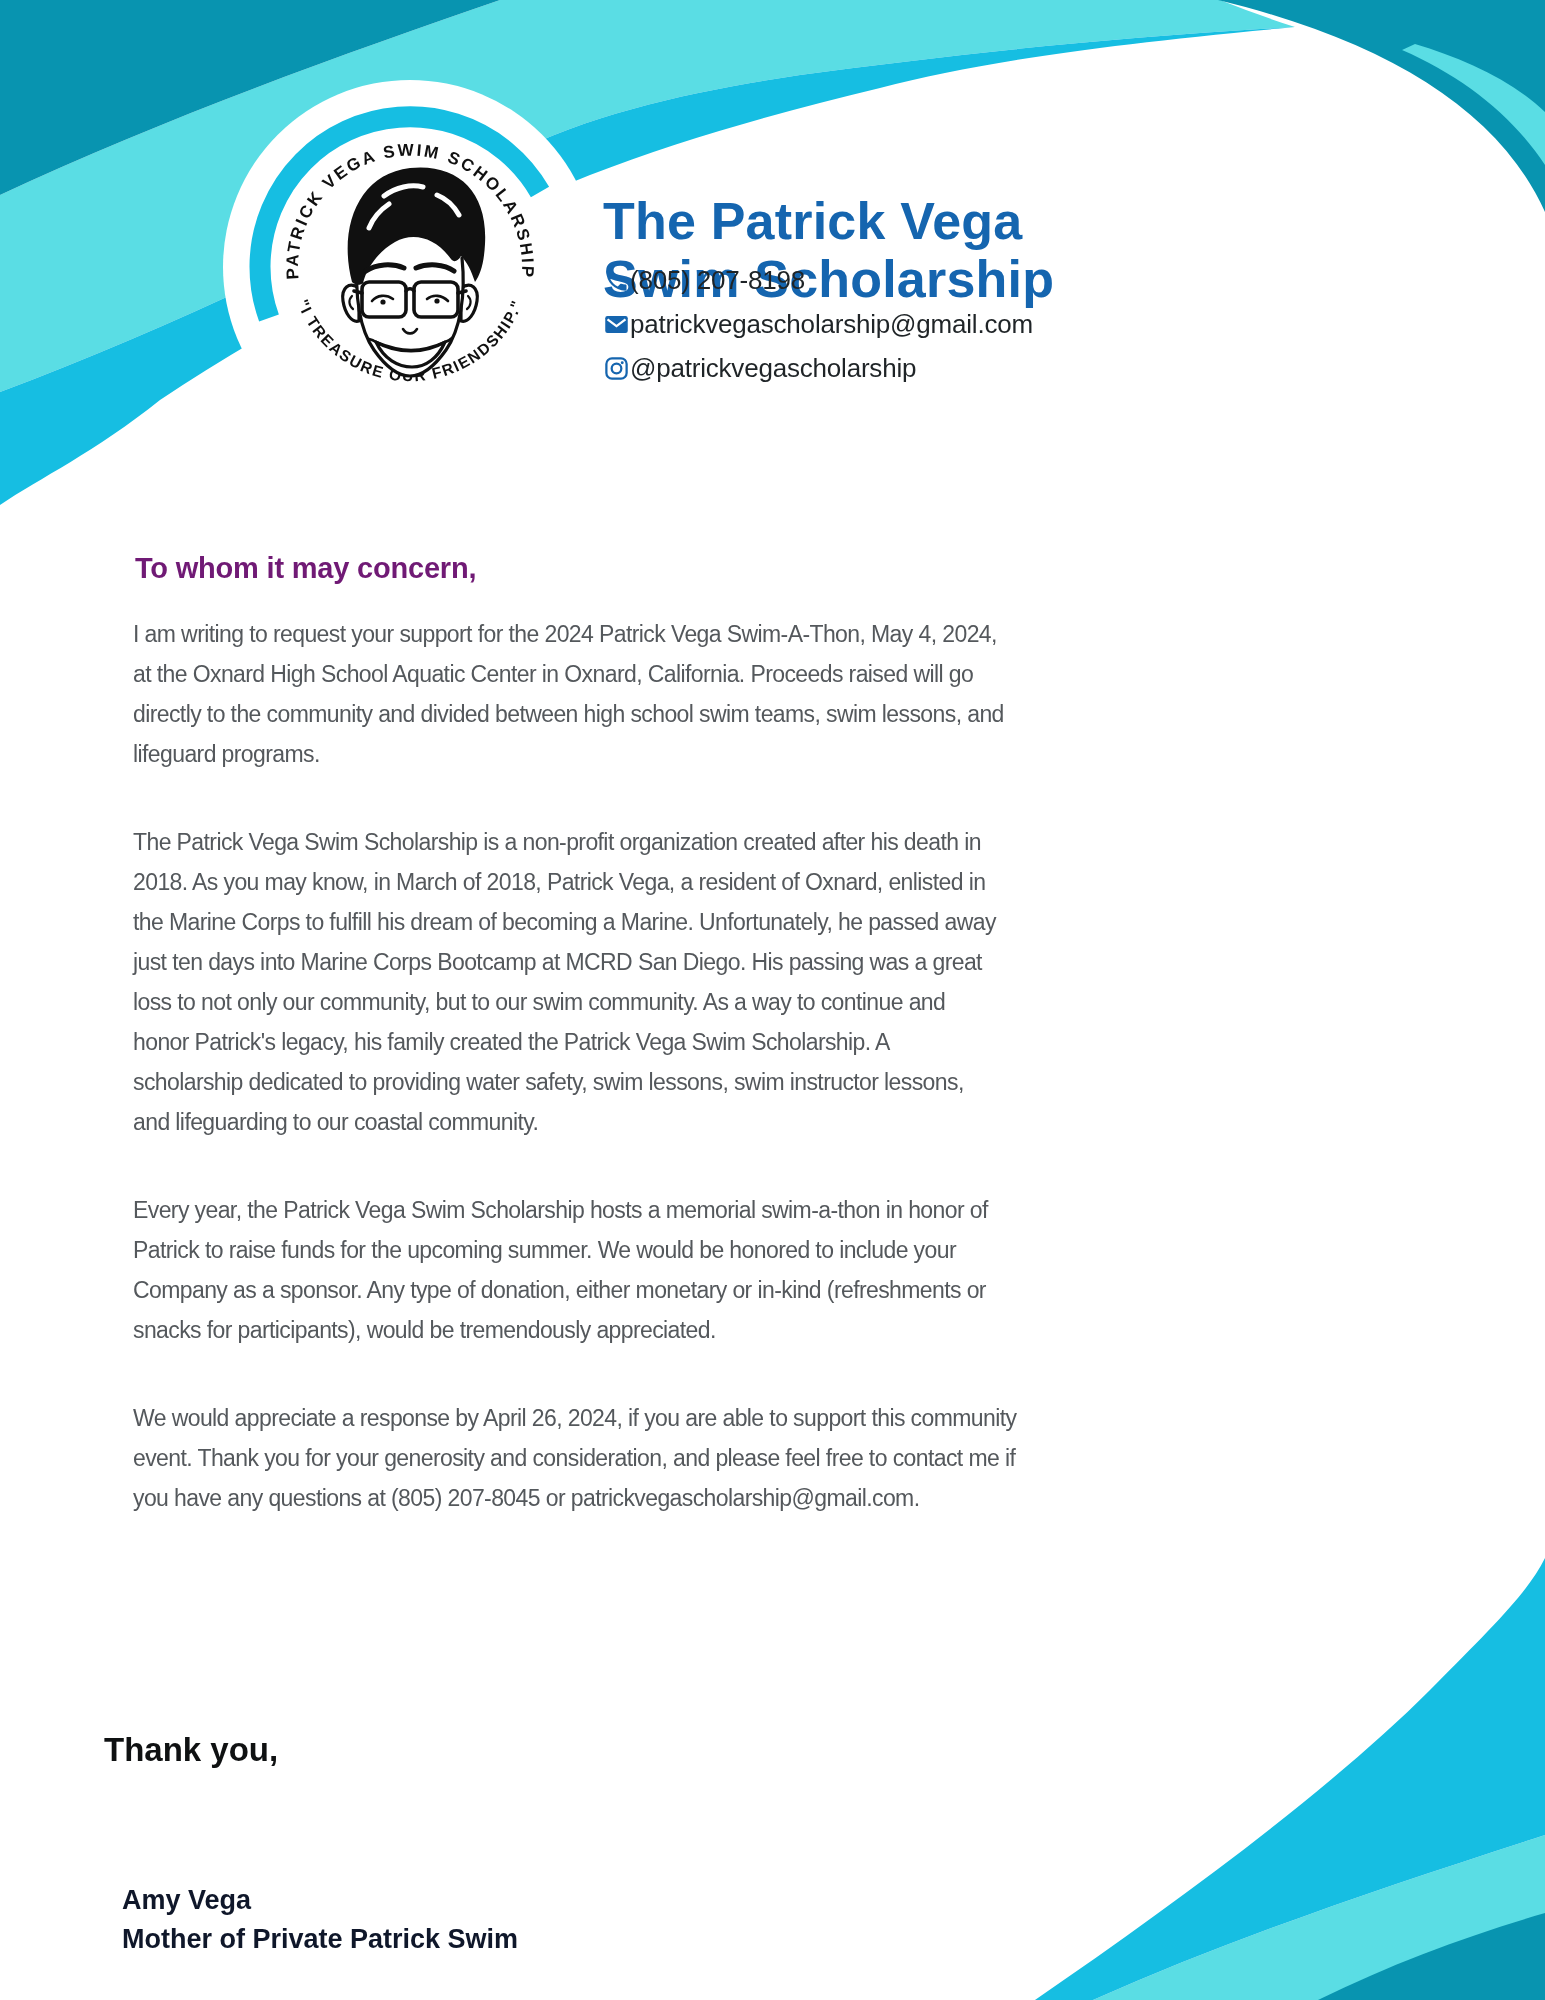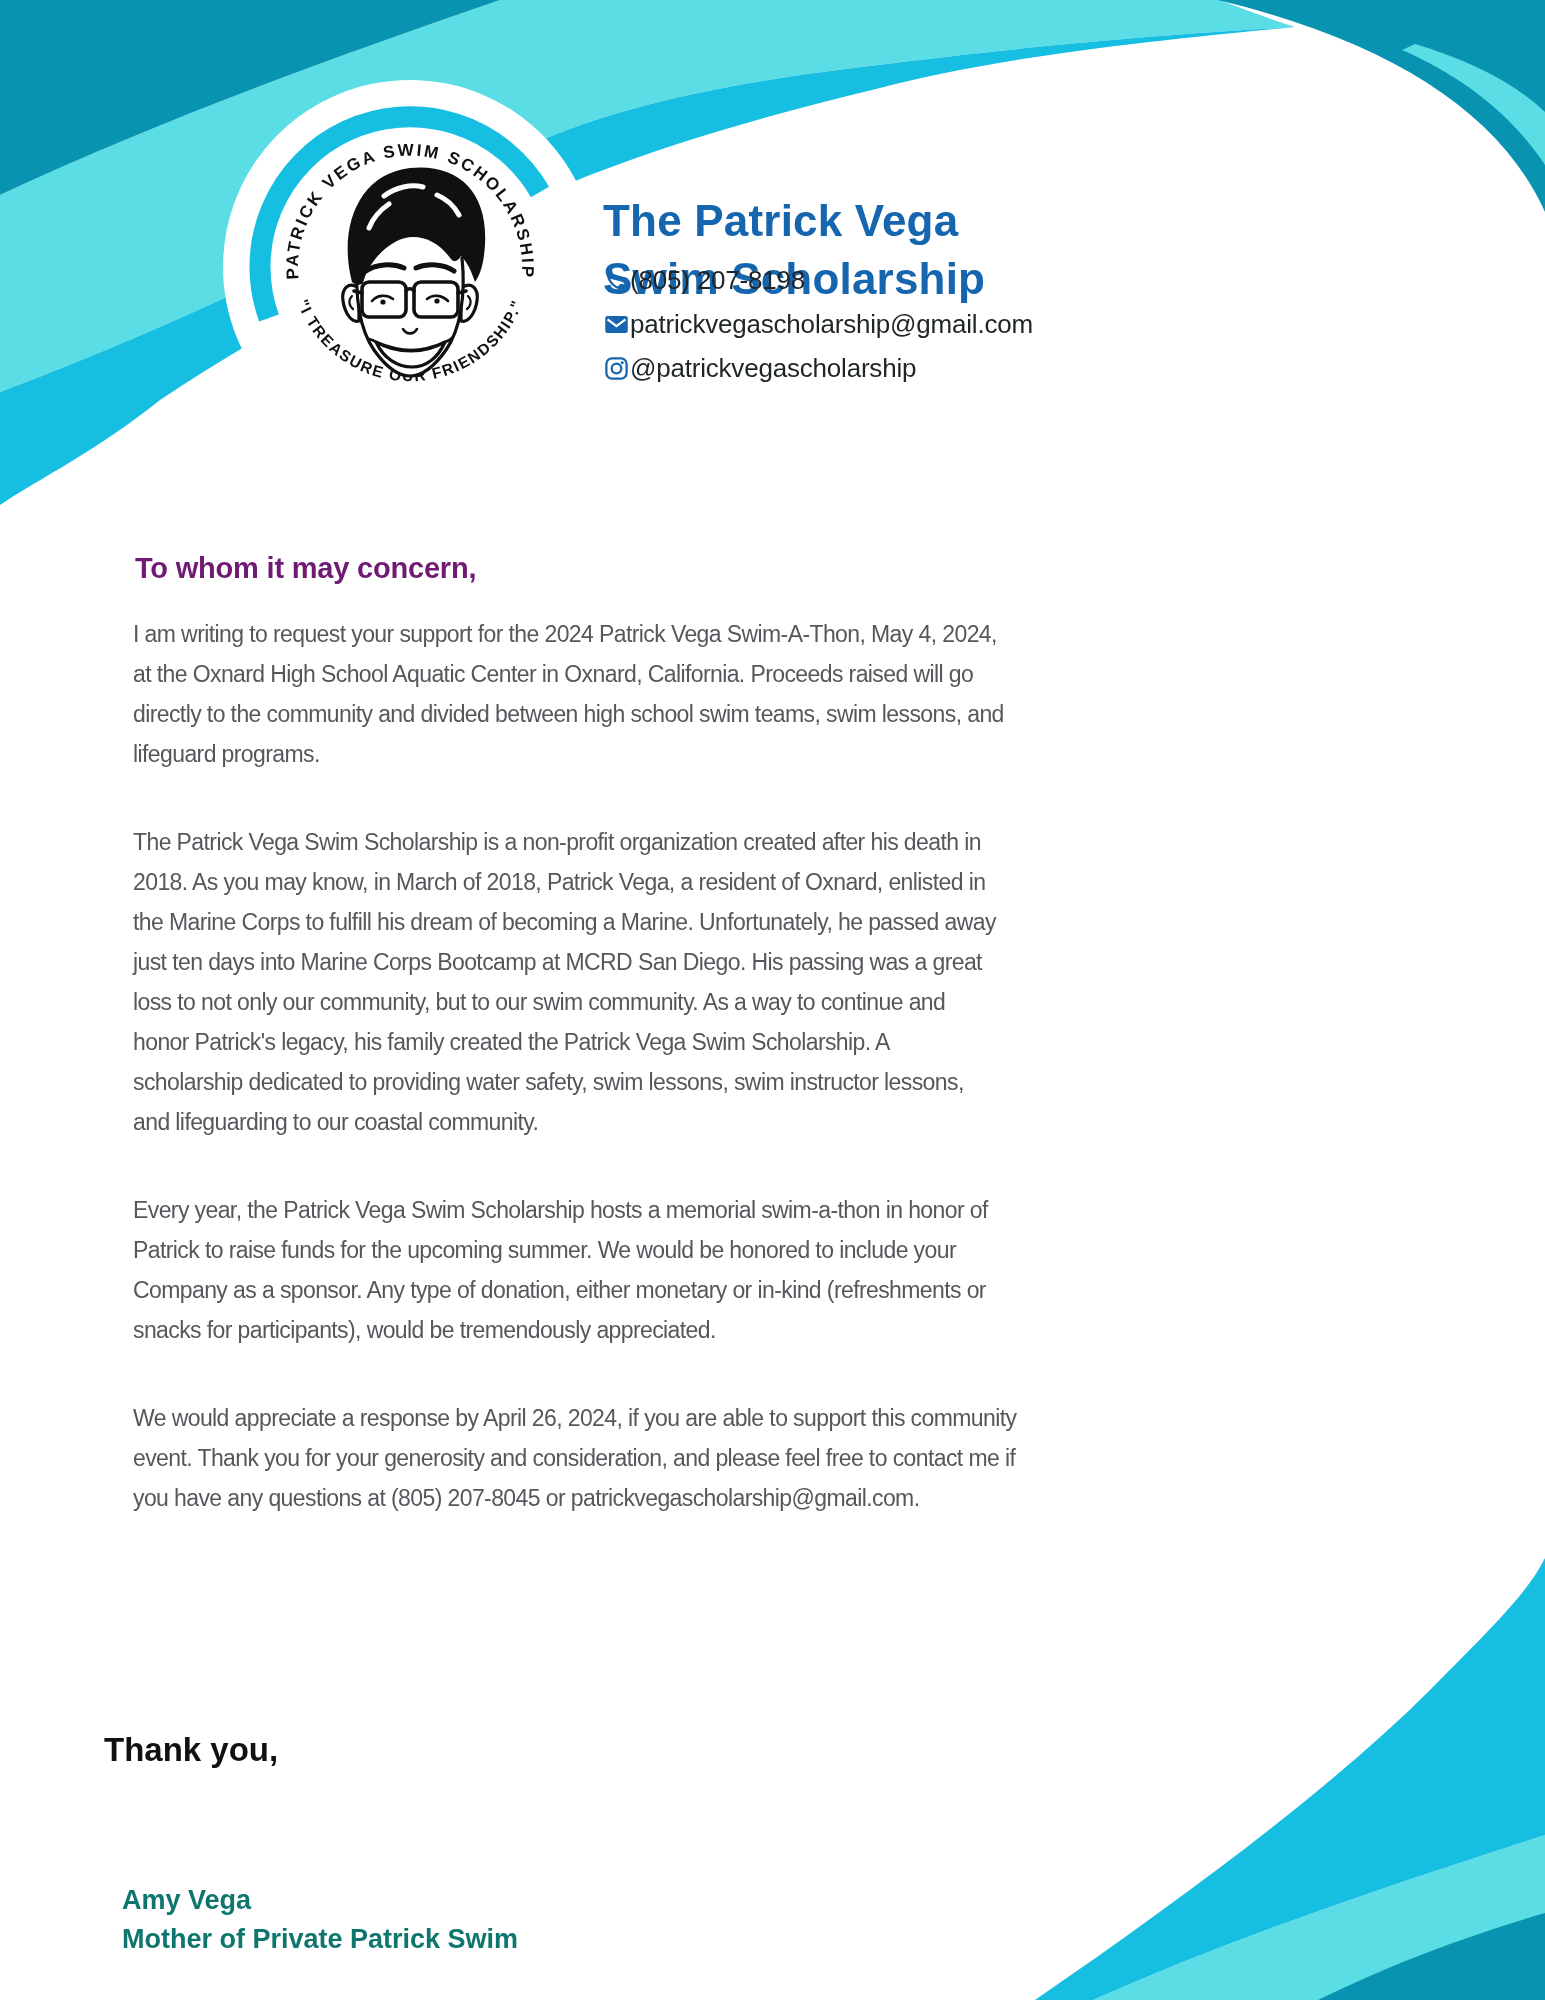--- a/index.html
+++ b/index.html
@@ -5,21 +5,21 @@
   html,body{margin:0;padding:0;background:#e8e8e8;}
   .page{
     position:relative;width:1545px;height:2000px;background:#ffffff;
     overflow:hidden;font-family:"Liberation Sans","DejaVu Sans",sans-serif;
   }
   .decor{position:absolute;left:0;top:0;width:1545px;height:2000px;display:block;}
 
   
   .brand-title{
     position:absolute;left:603px;top:192px;
-    font-size:44px;font-weight:800;line-height:58px;letter-spacing:.2px;
+    font-size:52px;font-weight:800;line-height:58px;letter-spacing:.2px;
     color:#1565af;
   }
   .contacts{
     position:absolute;left:603px;top:266px;margin:0;padding:0;list-style:none;
   }
   .contact-row{display:flex;align-items:center;margin-bottom:16px;height:28px;}
   .contact-row .cicon{width:27px;height:27px;flex:0 0 27px;}
   .contact-row .ctext{
     font-size:26px;color:#1f2427;letter-spacing:-.2px;white-space:pre;
   }
@@ -33,21 +33,21 @@
   .para{
     margin:0 0 48px 0;white-space:pre;
     font-size:23px;line-height:40px;letter-spacing:-.6px;color:#54585c;
   }
   .closing{
     position:absolute;left:104px;top:1731px;margin:0;
     font-size:33px;font-weight:700;color:#0f1112;
   }
   .signature{
     position:absolute;left:122px;top:1881px;
-    font-size:27px;font-weight:700;line-height:39px;color:#0f766e;
+    font-size:27px;font-weight:700;line-height:39px;color:#0f172a;
   }
 
   
   .arc-text{font-family:"Liberation Sans","DejaVu Sans",sans-serif;fill:#101010;}
   .arc-text-top{font-size:17px;font-weight:700;letter-spacing:2.4px;}
   .arc-text-bottom{font-size:15.5px;font-weight:700;letter-spacing:1.6px;}
 </style>
 </head>
 <body>
 

